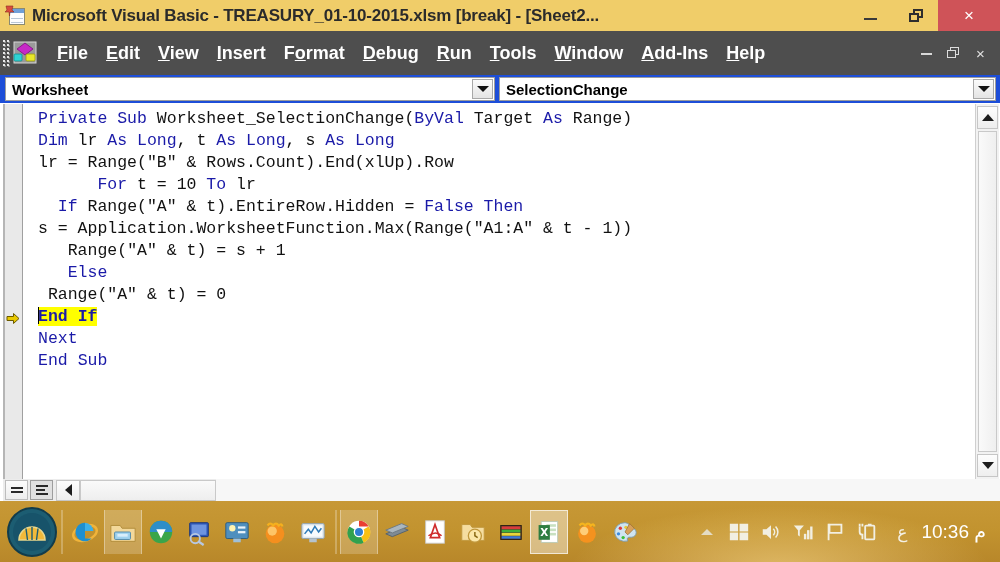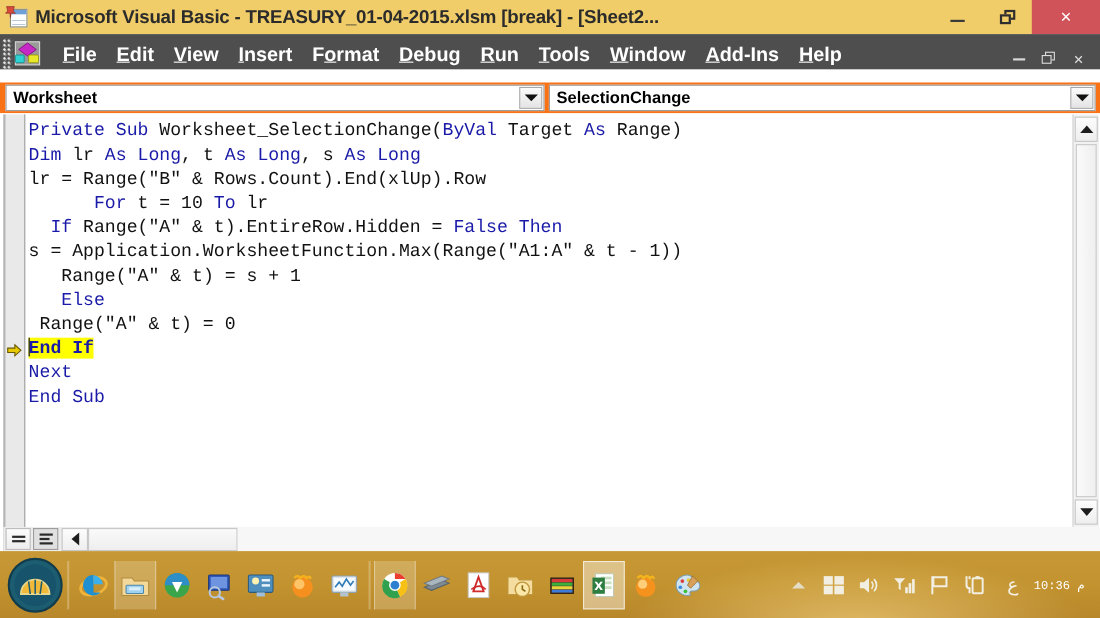--- a/index.html
+++ b/index.html
@@ -54,23 +54,23 @@
   .glyph-min { display: block; width: 13px; height: 2px; background: #3a3a3a; margin-top: 6px; }
   .glyph-restore { position: relative; width: 14px; height: 13px; }
   .glyph-restore i {
     position: absolute; border: 2px solid #2e2e2e; background: #f0cd69;
   }
   .gr-back { left: 4px; top: 0; width: 10px; height: 9px; }
   .gr-front { left: 0; top: 4px; width: 10px; height: 9px; }
 
   
   .menubar {
-    position: absolute; left: 0; top: 31px; width: 1000px; height: 32px;
+    position: absolute; left: 0; top: 31px; width: 1000px; height: 44px;
     background: #4e4e4e;
-    display: flex; align-items: flex-end;
+    display: flex; align-items: center;
   }
   .menu-grip {
     width: 9px; height: 28px; margin-left: 2px; flex: 0 0 auto;
     background-image:
       radial-gradient(circle at 2px 2px, #e8e8e8 1px, transparent 1.2px),
       radial-gradient(circle at 2px 2px, #8a8a8a 1px, transparent 1.2px);
     background-size: 4px 4px, 4px 4px;
     background-position: 0 0, 1px 1px;
   }
   .vb-icon {
@@ -85,21 +85,21 @@
   .mcb { width: 27px; text-align: center; color: #e3e3e3; font-size: 15px; position: relative; }
   .mglyph-min { display: inline-block; width: 11px; height: 2px; background: #d8d8d8; vertical-align: 4px; }
   .mglyph-restore { position: relative; width: 13px; height: 12px; display: inline-block; }
   .mglyph-restore i { position: absolute; border: 1.6px solid #dcdcdc; }
   .mgr-back { left: 3px; top: 0; width: 9px; height: 8px; }
   .mgr-front { left: 0; top: 3px; width: 9px; height: 8px; background: #4e4e4e; }
 
   
   .combobar {
     position: absolute; left: 0; top: 75px; width: 1000px; height: 28px;
-    background: #f97316; display: flex; align-items: center;
+    background: #1d4ed8; display: flex; align-items: center;
   }
   .combo {
     height: 24px; background: #ffffff;
     border: 1px solid #9d9d9d;
     display: flex; align-items: center;
     position: relative;
   }
   .combo-left  { margin-left: 5px; width: 490px; }
   .combo-right { margin-left: 4px; width: 497px; }
   .combo-val {
@@ -133,21 +133,21 @@
   .code-area {
     position: absolute; left: 24px; top: 1px; right: 27px; bottom: 22px;
     overflow: hidden;
     font-family: "Liberation Mono", "DejaVu Sans Mono", monospace;
     font-size: 16.5px;
     line-height: 22px;
     color: #111111;
     white-space: pre;
     padding-top: 4px;
   }
-  .cl { height: 22px; padding-left: 2px; }
+  .cl { height: 22px; padding-left: 14px; }
   .kw { color: #1a1aa8; }
   .hl { background: #ffff00; font-weight: bold; }
   .caret-bar {
     display: inline-block; width: 1px; height: 17px; background: #000;
     vertical-align: -3px; margin-right: -1px;
   }
   .exec-arrow {
     position: absolute; left: 6px; top: 209px; width: 14px; height: 13px;
   }
 
@@ -246,41 +246,41 @@
   }
   .tray {
     margin-left: auto; display: flex; align-items: center; height: 61px;
     padding-right: 8px; position: relative; z-index: 2;
   }
   .tray-item { width: 32px; height: 44px; display: flex; align-items: center; justify-content: center; }
   .tray-lang {
     font-size: 17px; color: #f4f0e4; padding: 0 14px; font-family: "DejaVu Sans", sans-serif;
   }
   .tray-clock {
-    font-size: 11px; color: #ffffff; padding-right: 6px; white-space: nowrap;
-    font-family: Liberation Mono, monospace;
+    font-size: 19px; color: #ffffff; padding-right: 6px; white-space: nowrap;
+    font-family: Liberation Sans, sans-serif;
   }
   .chev-up {
     width: 0; height: 0; border-left: 6px solid transparent; border-right: 6px solid transparent;
     border-bottom: 6px solid #e4dcc4;
   }
 </style>
 </head>
 <body>
 
 <div id="app">
 
   <div class="titlebar">
     <div class="title-icon">
       <div class="ti-sheet"></div>
       <svg class="ti-pin" viewBox="0 0 11 12">
         <path d="M2 1 L9 1 L8 5 L10 7 L6 7 L5.5 11 L5 7 L1 7 L3 5 Z" fill="#d94a3d" stroke="#8c2b22" stroke-width="0.6"></path>
       </svg>
     </div>
-    <div class="title-text">Microsoft Visual Basic - TREASURY_01-04-2015.xlsm [break] - [Sheet2...</div>
+    <div class="title-text">Microsoft Visual Basic - TREASURY_01-10-2015.xlsm [break] - [Sheet2...</div>
     <div class="title-caption-btns">
       <div class="tcb">
           <span class="glyph-min"></span>
         </div>
       <div class="tcb">
         <span class="glyph-restore">
           <i class="gr-back"></i>
             <i class="gr-front"></i>
         </span>
       </div>

